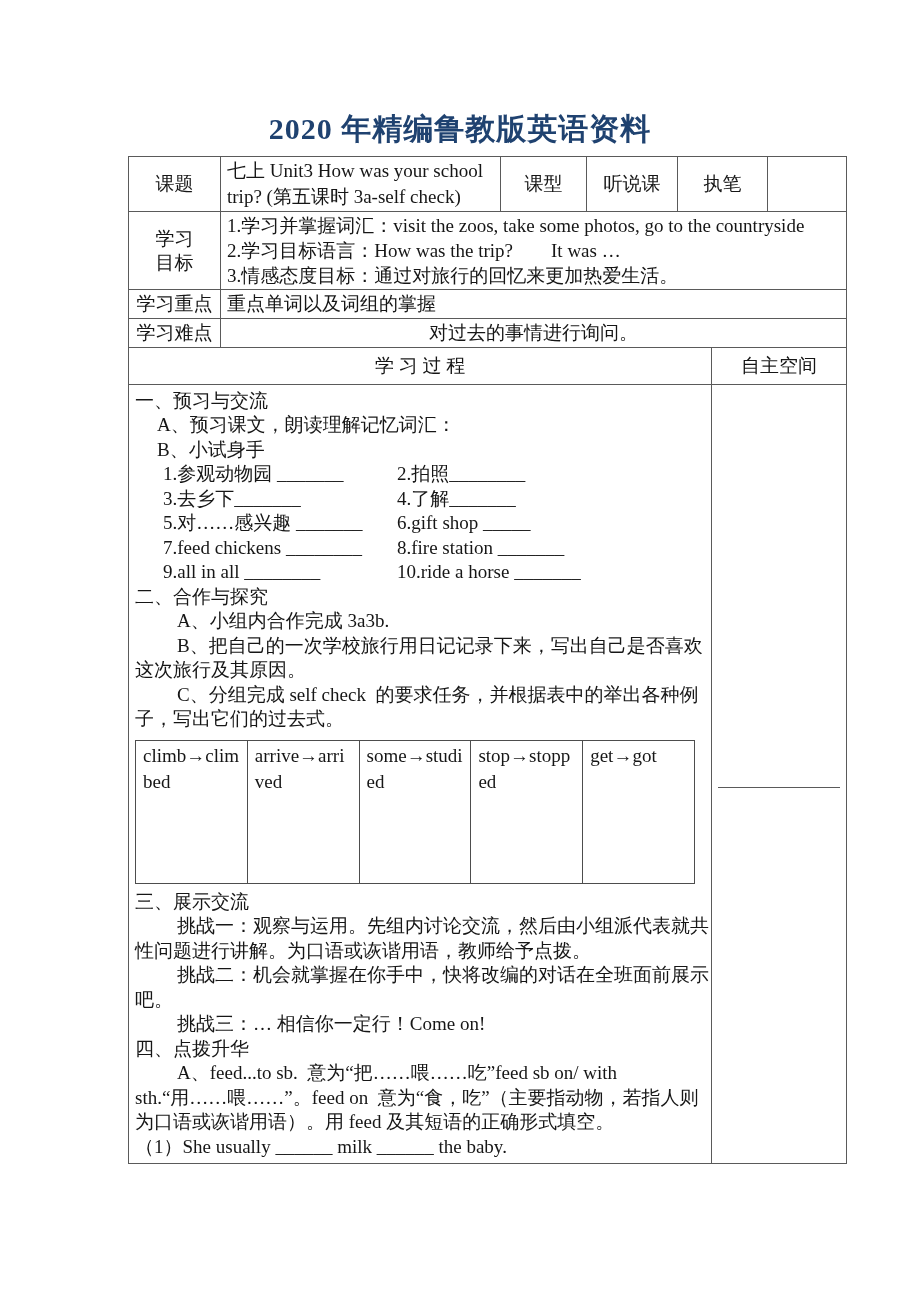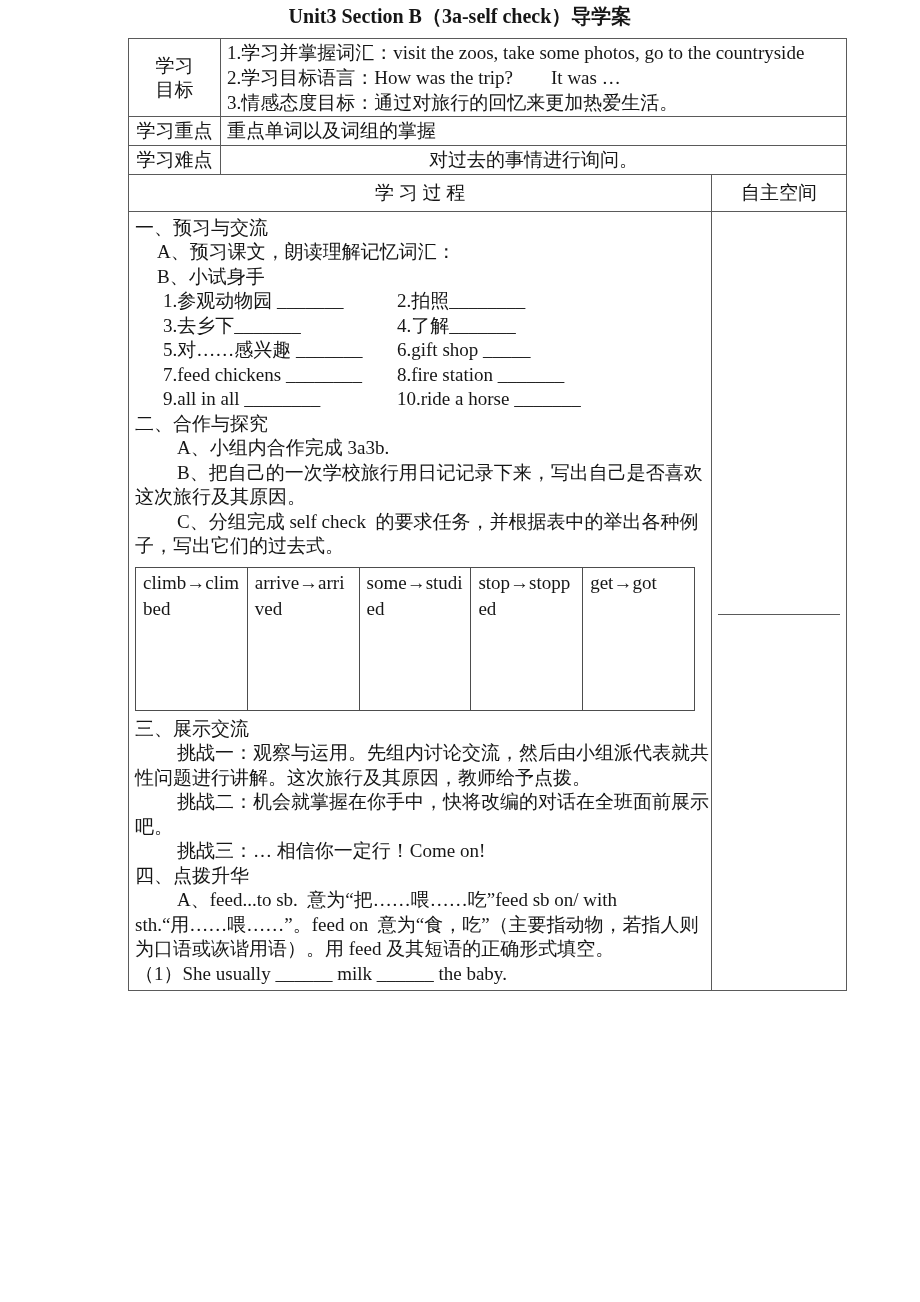--- a/index.html
+++ b/index.html
@@ -64,32 +64,40 @@
   }
 
   td.side{vertical-align:top;padding:0;}
   .side-top{height:26px;border-bottom:1px solid #5a5a5a;}
 </style>
 </head>
 <body>
 
 <div class="page">
 
-  <div class="subtitle">Unit3 Section B（3a-self check）导学案</div>
+  <div class="title" style="color: rgb(31, 66, 112);">2020 年精编鲁教版英语资料</div>
 
   <table class="tbl top">
     <colgroup>
       <col style="width:92px">
         <col style="width:280px">
         <col style="width:86px">
       <col style="width:91px">
         <col style="width:90px">
         <col style="width:79px">
     </colgroup>
     <tbody>
+        <tr class="r1">
+      <td class="c">课题</td>
+      <td class="l">七上 Unit3 How was your school trip? (第五课时 3a-self check)</td>
+      <td class="c">课型</td>
+      <td class="c">听说课</td>
+      <td class="c">执笔</td>
+      <td class="c"></td>
+    </tr>
     <tr class="r2">
       <td class="c pre">学习
 目标</td>
       <td class="l obj" colspan="5">
         <div>1.学习并掌握词汇：visit the zoos, take some photos, go to the countryside</div>
         <div>2.学习目标语言：How was the trip?　　It was …</div>
         <div>3.情感态度目标：通过对旅行的回忆来更加热爱生活。</div>
       </td>
     </tr>
     <tr class="r3">
@@ -149,21 +157,21 @@
             <td>arrive→arrived</td>
             <td>some→studied</td>
             <td>stop→stopped</td>
             <td>get→got</td>
           </tr>
         </tbody>
             </table>
 
         <div class="ln">三、展示交流</div>
         <div class="ln i2">挑战一：观察与运用。先组内讨论交流，然后由小组派代表就共</div>
-        <div class="ln">性问题进行讲解。这次旅行及其原因，教师给予点拨。</div>
+        <div class="ln">性问题进行讲解。为口语或诙谐用语，教师给予点拨。</div>
         <div class="ln i2">挑战二：机会就掌握在你手中，快将改编的对话在全班面前展示</div>
         <div class="ln">吧。</div>
         <div class="ln i2">挑战三：… 相信你一定行！Come on!</div>
 
         <div class="ln">四、点拨升华</div>
         <div class="ln i2">A、feed...to sb.  意为“把……喂……吃”feed sb on/ with</div>
         <div class="ln">sth.“用……喂……”。feed on  意为“食，吃”（主要指动物，若指人则</div>
         <div class="ln">为口语或诙谐用语）。用 feed 及其短语的正确形式填空。</div>
         <div class="ln">（1）She usually ______ milk ______ the baby.</div>
       </td>

